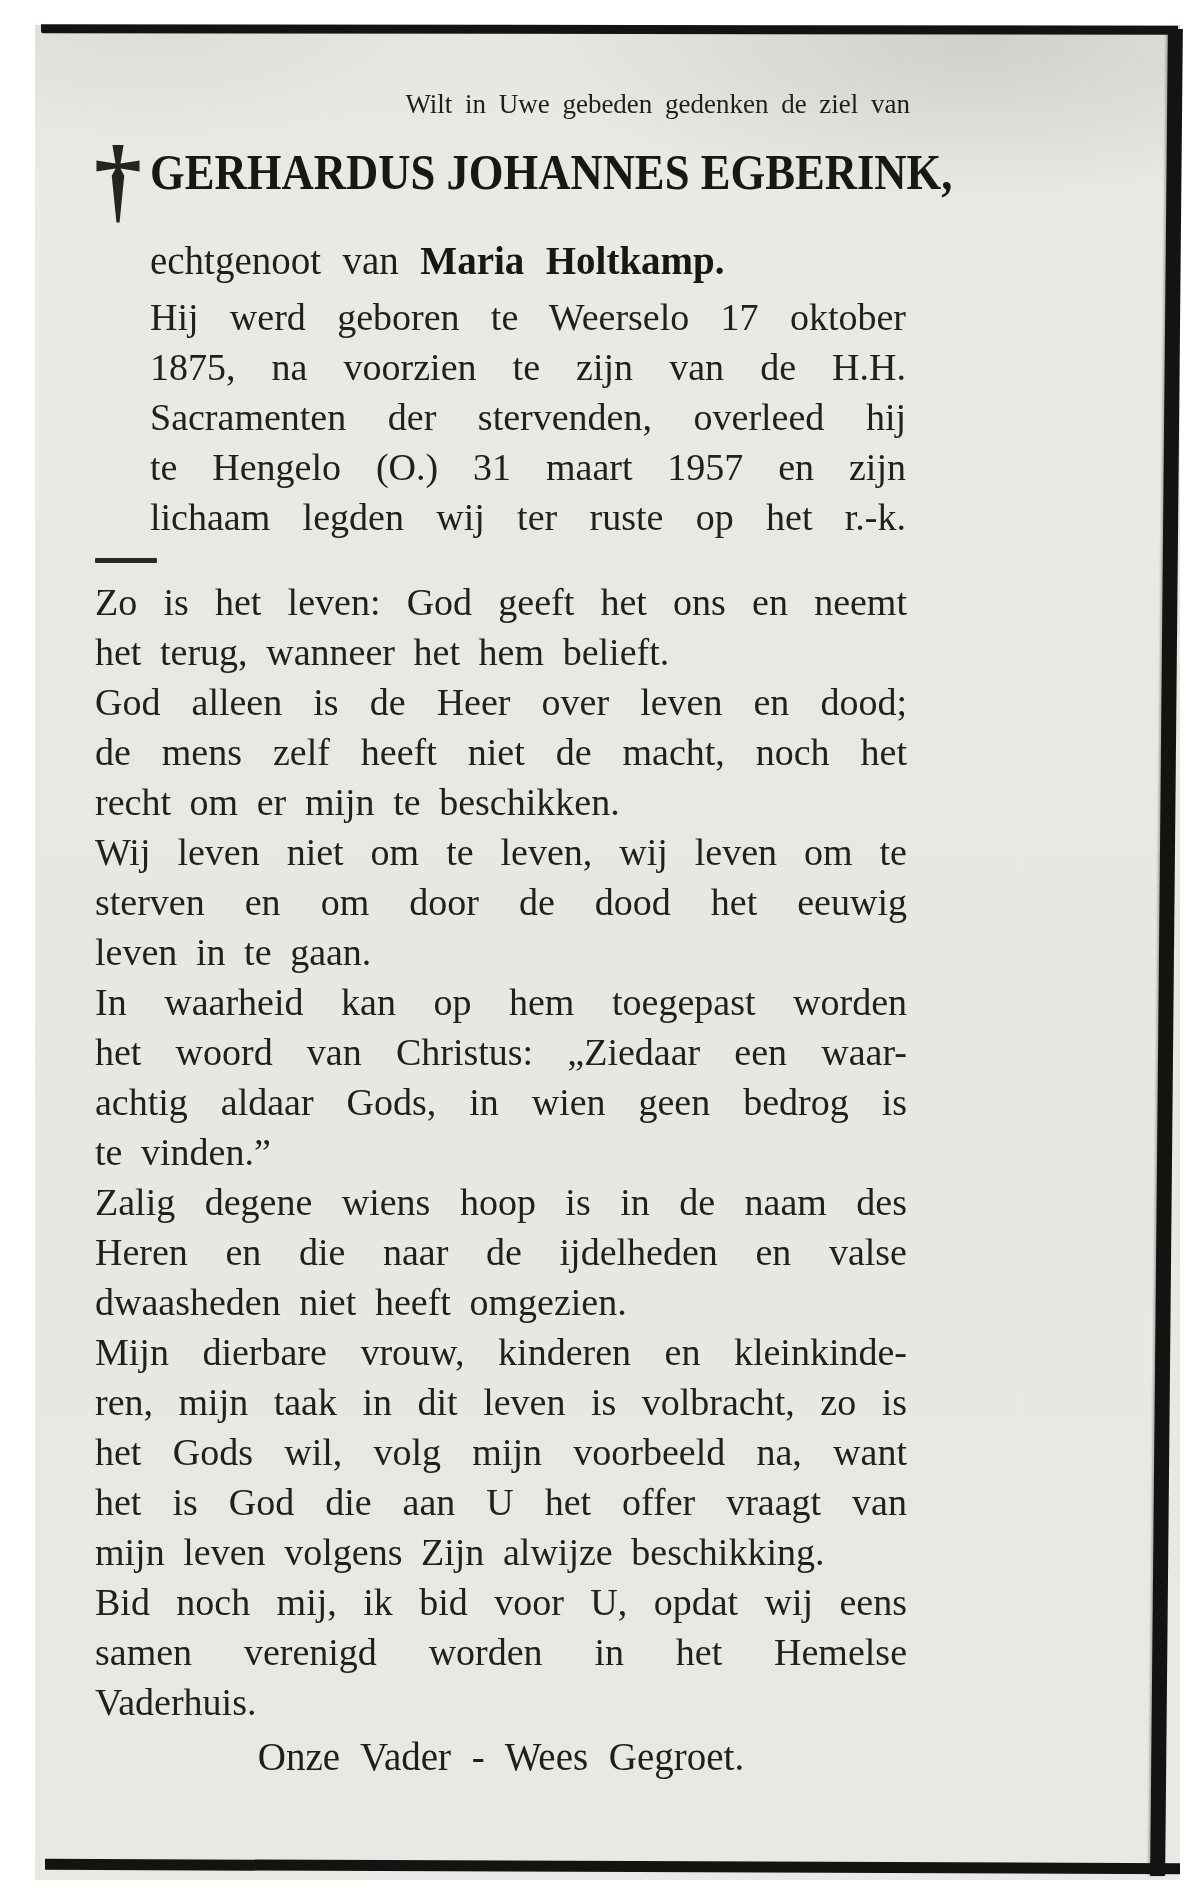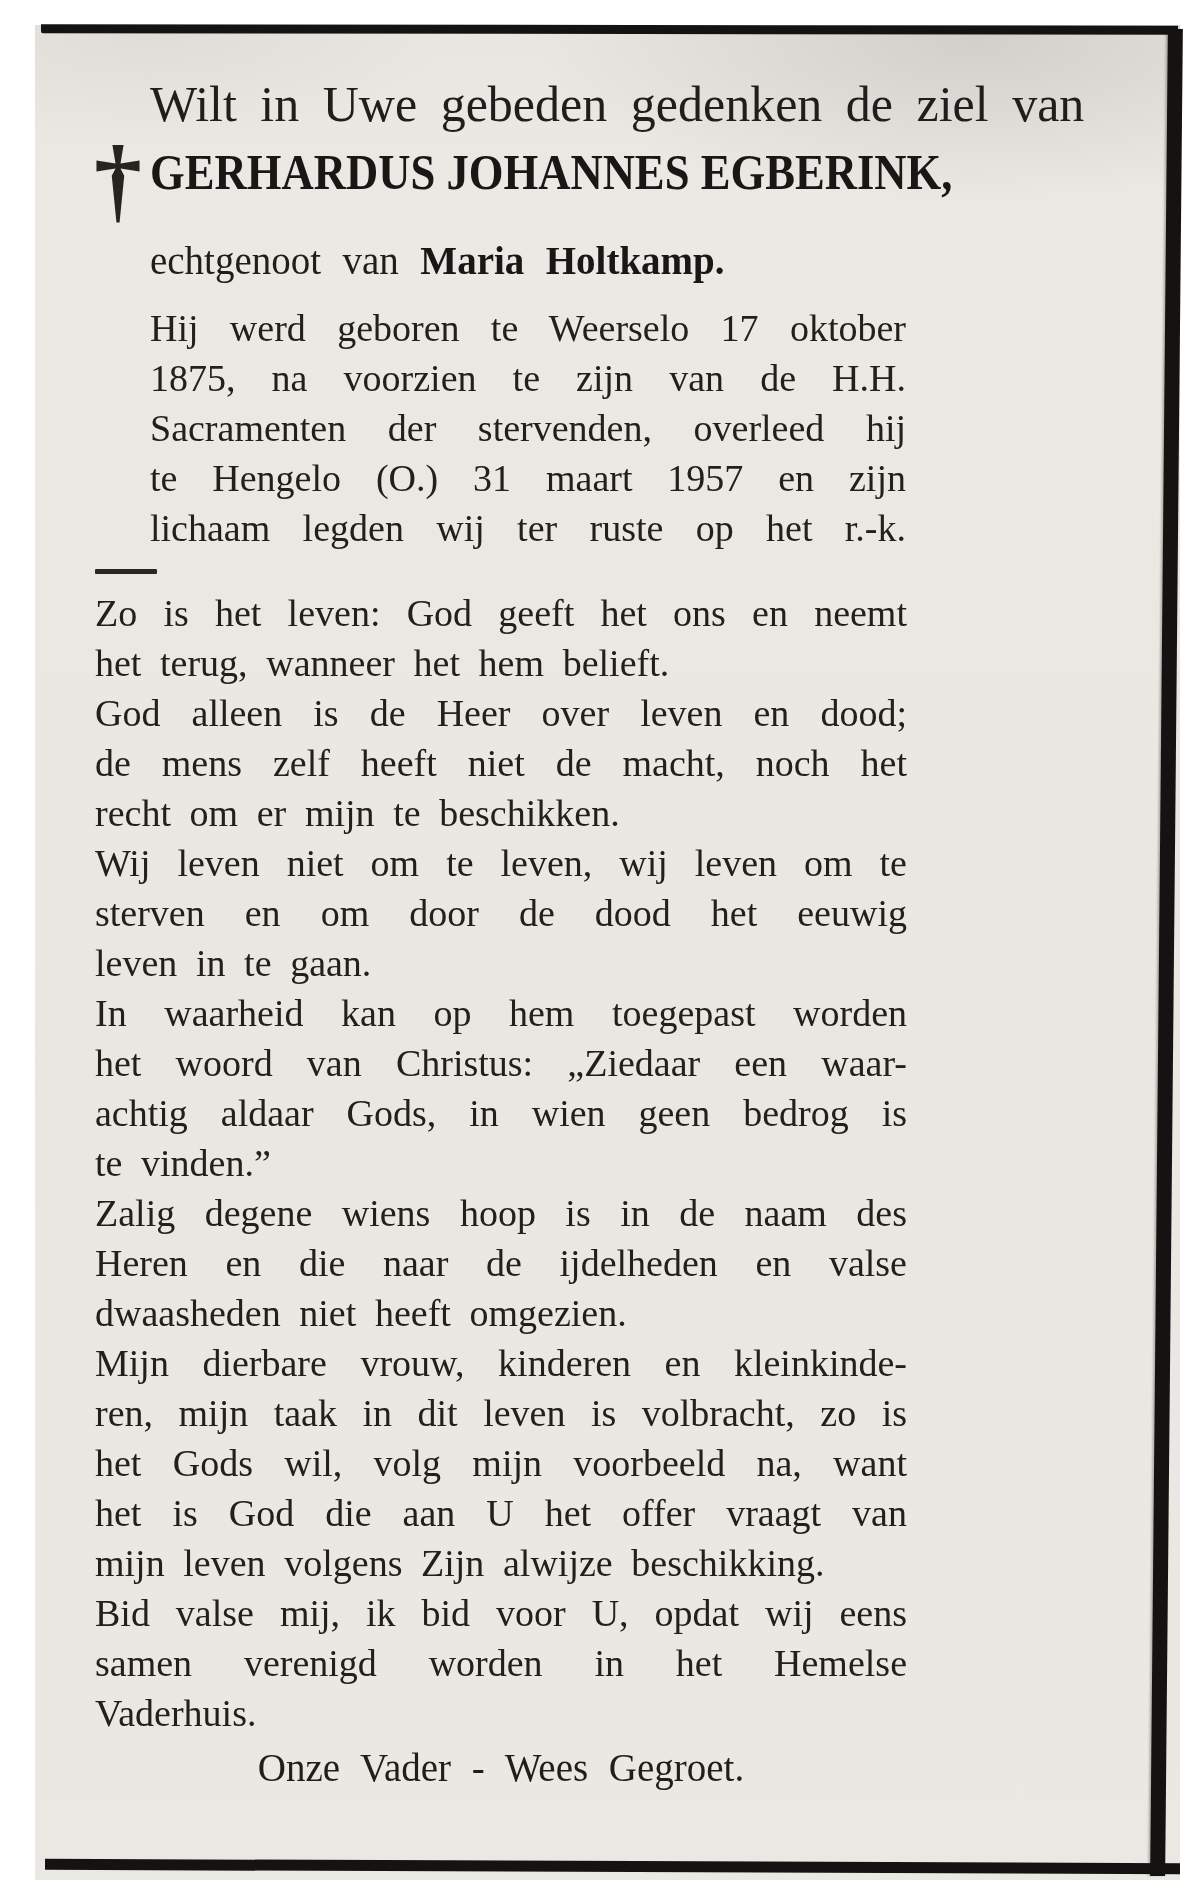--- a/index.html
+++ b/index.html
@@ -37,21 +37,21 @@
   }
   .edge-bottom {
     left: 10px; right: 0; bottom: 8px; height: 11px;
     transform: rotate(0.22deg);
   }
   .content { position: absolute; inset: 0; }
 
   .intro {
     margin: 56px 0 0 115px;
     width: 760px;
-    font-size: 50px; line-height: 46px;
+    font-size: 27px; line-height: 46px;
     word-spacing: 0.22em;
     white-space: nowrap;
     color: #201e1c;
     text-align: right;
   }
   .name-row {
     position: relative;
     margin: 14px 0 0 115px;
     height: 62px;
   }
@@ -72,21 +72,21 @@
   }
   .spouse {
     margin: 32px 0 0 115px;
     font-size: 39px; line-height: 52px;
     word-spacing: 0.30em;
     color: #201e1c;
   }
   .spouse b { font-weight: 700; color: #191715; }
 
   .bio {
-    margin: 16px 0 0 115px;
+    margin: 5px 0 0 115px;
     width: 756px;
   }
   .bio .line { font-size: 38px; }
 
   .line {
     line-height: 50px;
     text-align: justify;
     text-align-last: left;
     word-spacing: 0.24em;
     color: #22201d;
@@ -158,21 +158,21 @@
           <div class="line j">achtig aldaar Gods, in wien geen bedrog is</div>
           <div class="line">te vinden.”</div>
           <div class="line j">Zalig degene wiens hoop is in de naam des</div>
           <div class="line j">Heren en die naar de ijdelheden en valse</div>
           <div class="line">dwaasheden niet heeft omgezien.</div>
           <div class="line j">Mijn dierbare vrouw, kinderen en kleinkinde-</div>
           <div class="line j">ren, mijn taak in dit leven is volbracht, zo is</div>
           <div class="line j">het Gods wil, volg mijn voorbeeld na, want</div>
           <div class="line j">het is God die aan U het offer vraagt van</div>
           <div class="line">mijn leven volgens Zijn alwijze beschikking.</div>
-          <div class="line j">Bid valse mij, ik bid voor U, opdat wij eens</div>
+          <div class="line j">Bid noch mij, ik bid voor U, opdat wij eens</div>
           <div class="line j">samen verenigd worden in het Hemelse</div>
           <div class="line">Vaderhuis.</div>
         </div>
 
       <div class="closing">Onze Vader - Wees Gegroet.</div>
     </div>
   </div>
 </div>
 
 </body></html>

